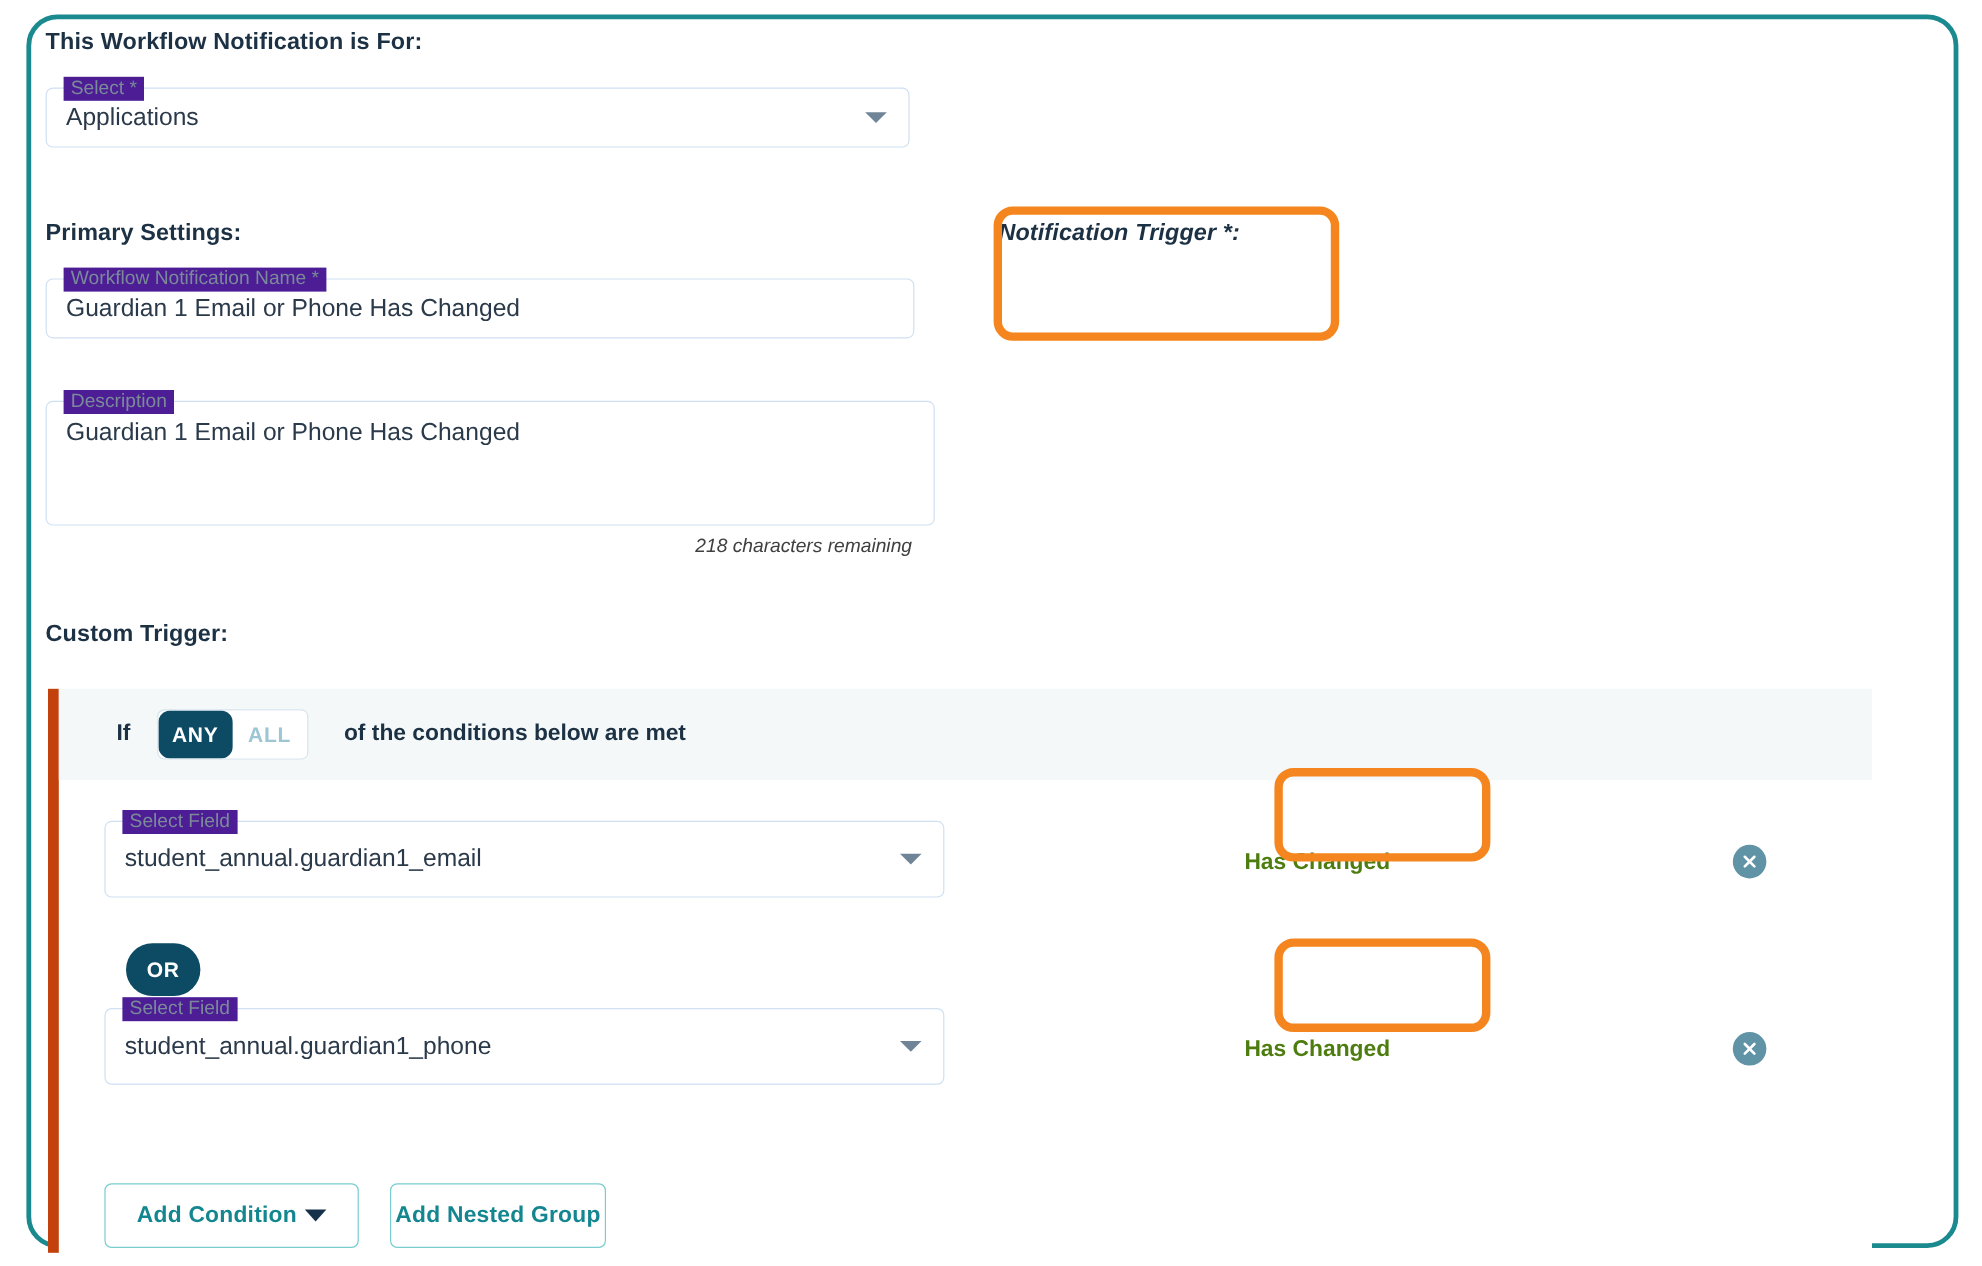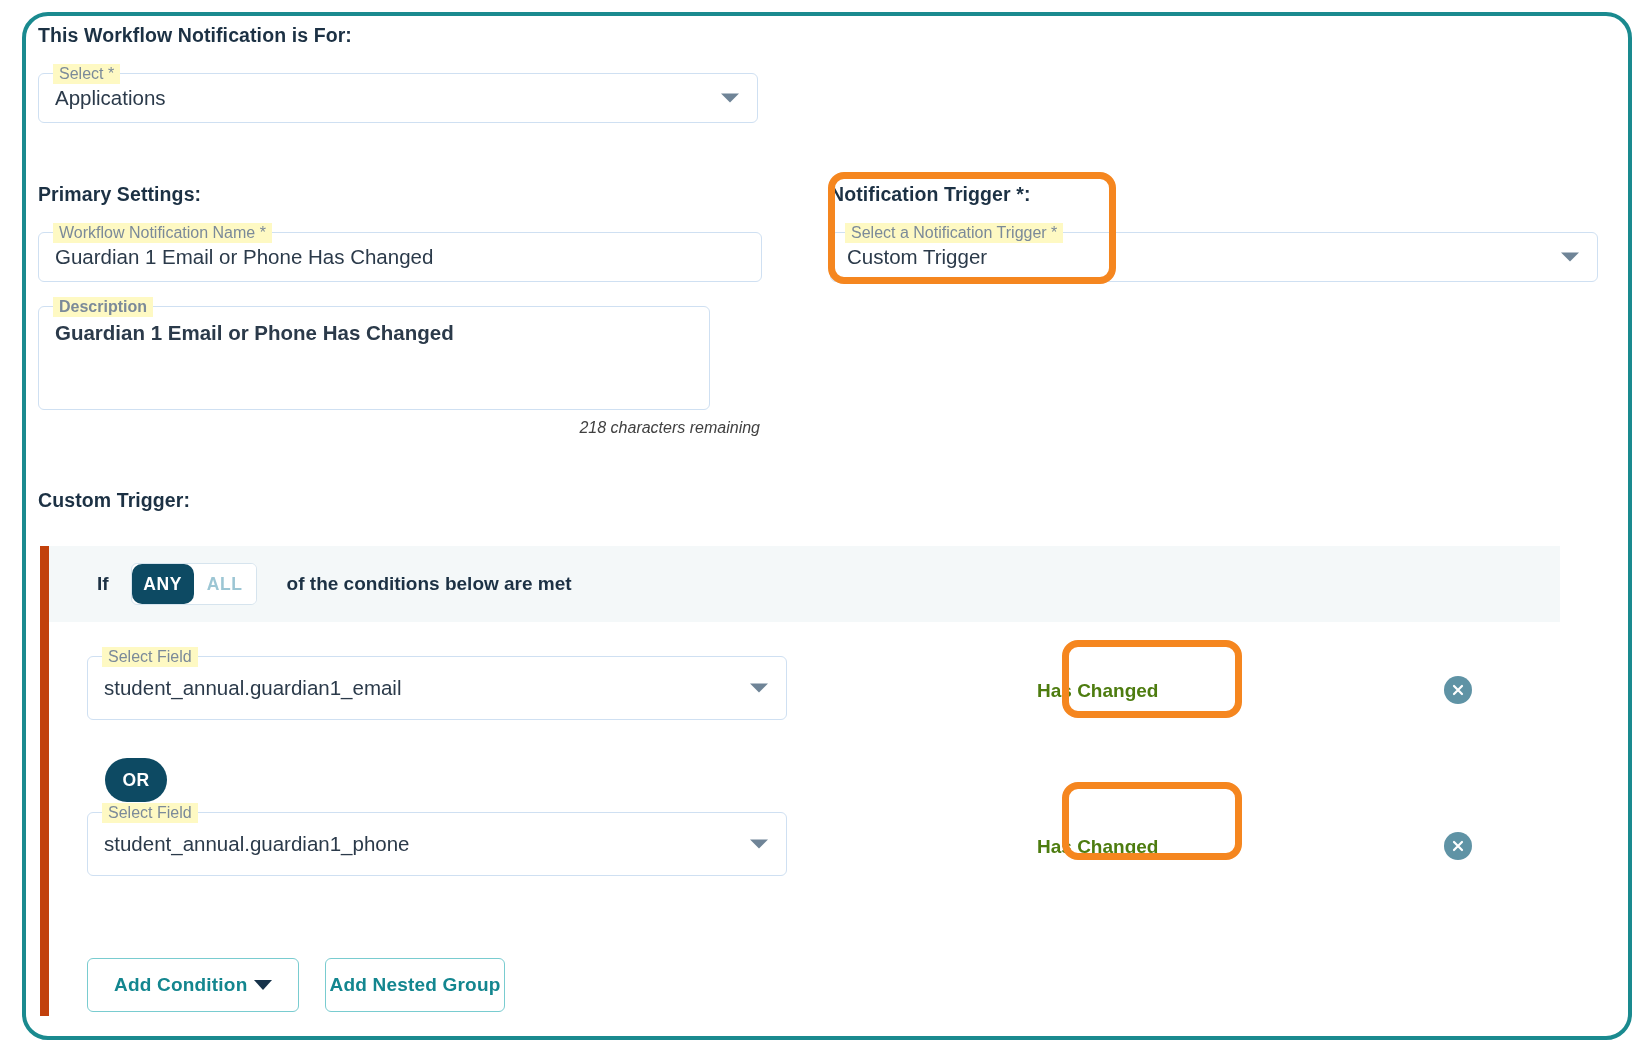--- a/index.html
+++ b/index.html
@@ -46,21 +46,21 @@
     border: 1.4px solid #cfe0f2;
     border-radius: 6px;
     background: #ffffff;
     padding: 0 16px;
     display: flex;
     align-items: center;
   }
   .field > .legend {
     position: absolute;
     top: -10px; left: 14px;
-    background: #fef9c3;
+    background: #4c1d95;
     padding: 0 6px;
     font-size: 16px;
     color: #7b8a99;
     white-space: nowrap;
     line-height: 20px;
   }
   .field .value {
     font-size: 20.5px;
     color: #2b3a4a;
     white-space: nowrap;
@@ -82,29 +82,28 @@
     width: 720px; height: 50px;
   }
 
   
   .row2 {
     position: relative;
     margin-top: 60px;
     display: flex;
   }
   .col-primary { width: 760px; }
-  .col-trigger { flex: 1; padding-left: 34px; }
+  .col-trigger { flex: 1; padding-left: 34px; font-style: italic; }
 
   .fld-wfname { width: 724px; height: 50px; margin-top: 26px; }
   .fld-desc {
-    width: 672px; height: 104px;
-    margin-top: 24px;
+    width: 741px; height: 104px;
+    margin-top: 52px;
     align-items: flex-start;
     padding-top: 14px;
-    font-weight: bold;
   }
   .fld-desc .value { font-size: 20.5px; }
   .char-remaining {
     width: 724px;
     text-align: right;
     font-size: 16px;
     font-style: italic;
     color: #404040;
     padding-right: 2px;
     margin-top: 9px;
@@ -257,25 +256,20 @@
           <span class="legend">Description</span>
           <span class="value">Guardian 1 Email or Phone Has Changed</span>
         </div>
 
         <div class="char-remaining">218 characters remaining</div>
       </div>
 
       <div class="col-trigger">
         <div class="section-heading">Notification Trigger *:</div>
 
-        <div class="field fld-trigger">
-          <span class="legend">Select a Notification Trigger *</span>
-          <span class="value">Custom Trigger</span>
-          <span class="caret"></span>
-        </div>
       </div>
     </div>
 
     <div class="section-heading custom-trigger-heading">Custom Trigger:</div>
 
     <div class="cond-panel">
 
       <div class="cond-header">
         <span class="if-label">If</span>
         <div class="toggle">

